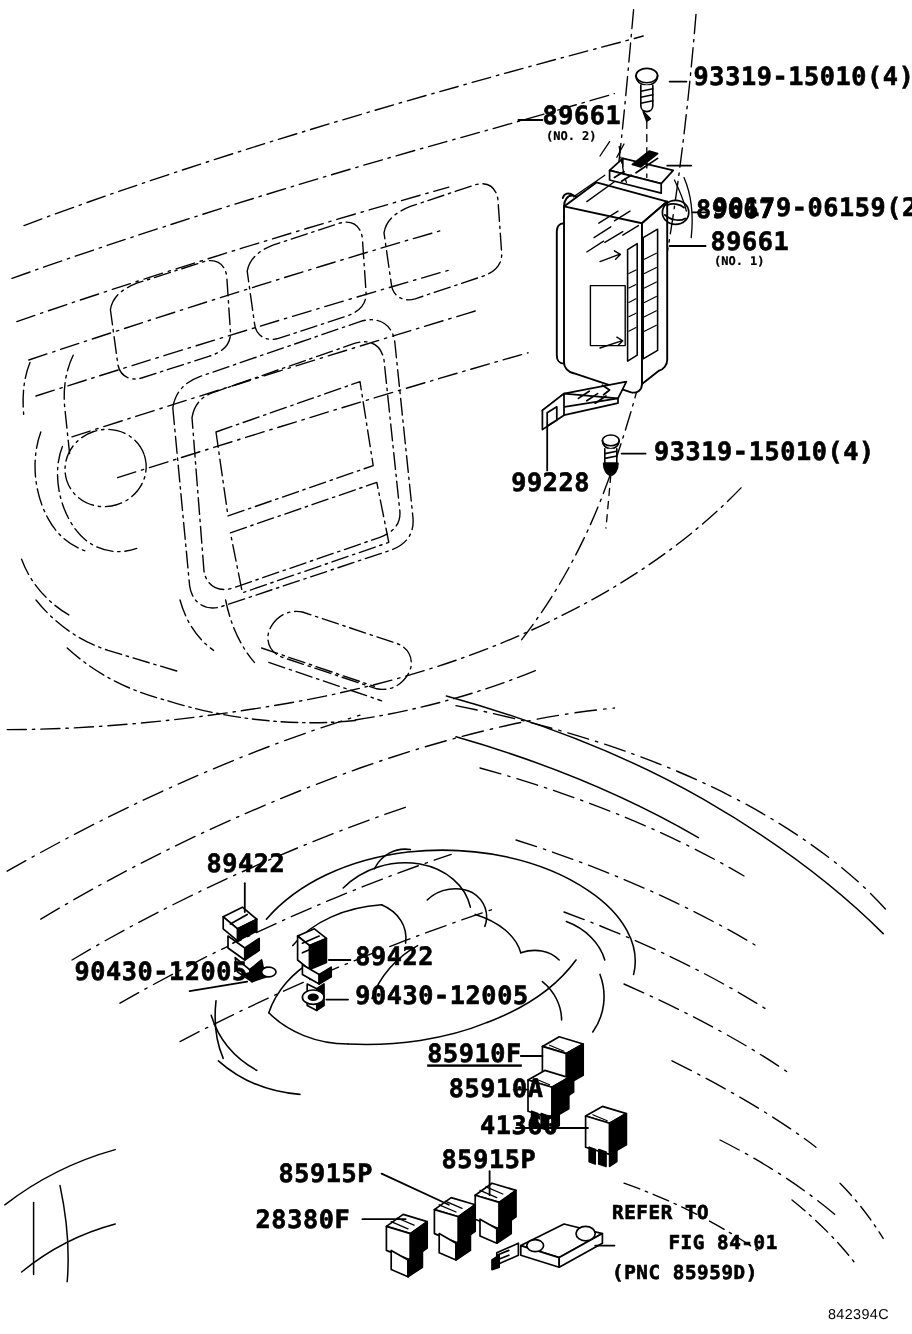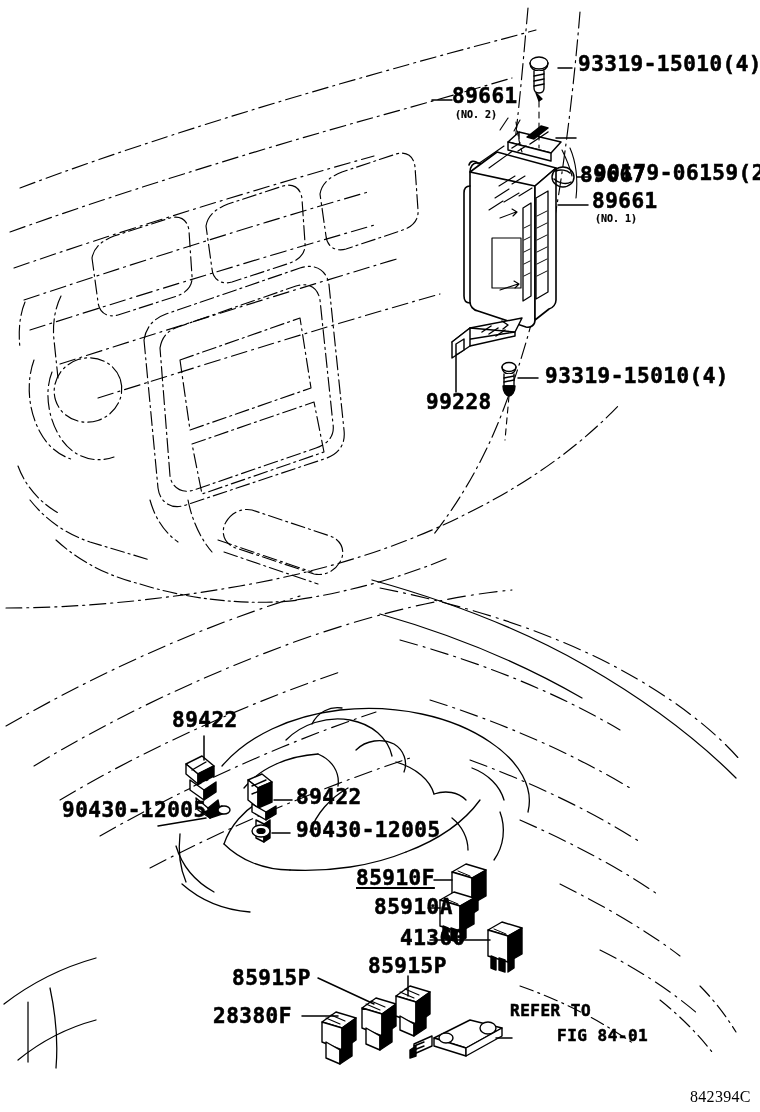--- a/index.html
+++ b/index.html
@@ -41,22 +41,22 @@
     font-weight: bold;
     -webkit-text-stroke: 0.2px #000;
     letter-spacing: 0px;
   }
   .callout.refer {
     font-size: 16px;
     line-height: 1.28;
   }
   .cornercode {
     position: absolute;
-    font-family: Liberation Serif, serif;
-    font-size: 16px;
+    font-family: Liberation Sans, sans-serif;
+    font-size: 12px;
     color: #000000;
     letter-spacing: 0.3px;
     white-space: nowrap;
   }
 </style>
 </head>
 <body>
 
 <div id="sheet">
 
@@ -439,16 +439,17 @@
   <div class="callout" style="left:356px; top:868px;text-decoration:underline;">85910F</div>
   <div class="callout" style="left:374px; top:897px;">85910A</div>
   <div class="callout" style="left:400px; top:928px;">41360</div>
 
   <div class="callout" style="left:232px; top:968px;">85915P</div>
   <div class="callout" style="left:368px; top:956px;">85915P</div>
   <div class="callout" style="left:213px; top:1006px;">28380F</div>
 
   <div class="callout refer" style="left:510px; top:1001px;">REFER TO</div>
   <div class="callout refer" style="left:510px; top:1026px;margin-left:47px;">FIG 84-01</div>
+  <div class="callout refer" style="left:510px; top:1051px;">(PNC 85959D)</div>
 
   <div class="cornercode" style="left:690px; top:1088px;">842394C</div>
 
 </div>
 
 </body></html>

